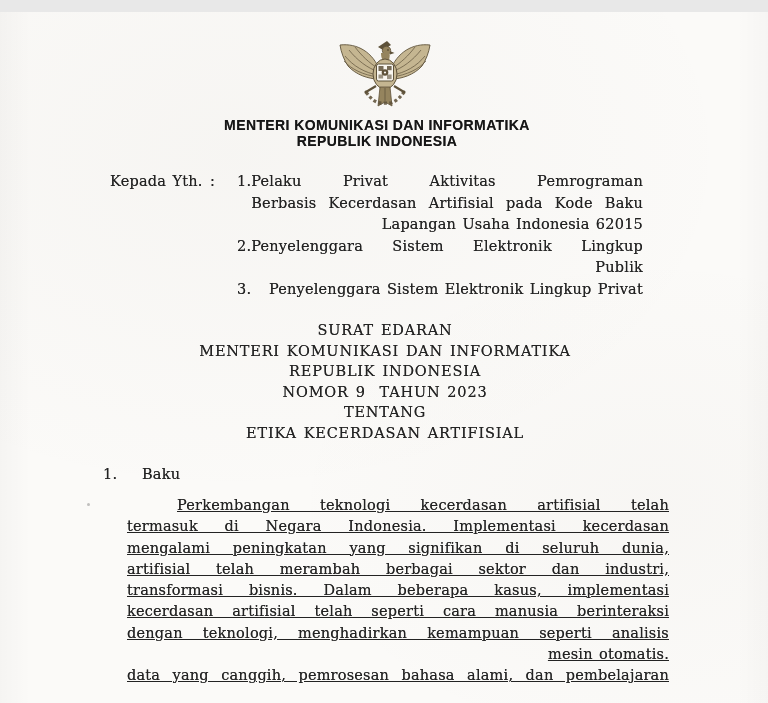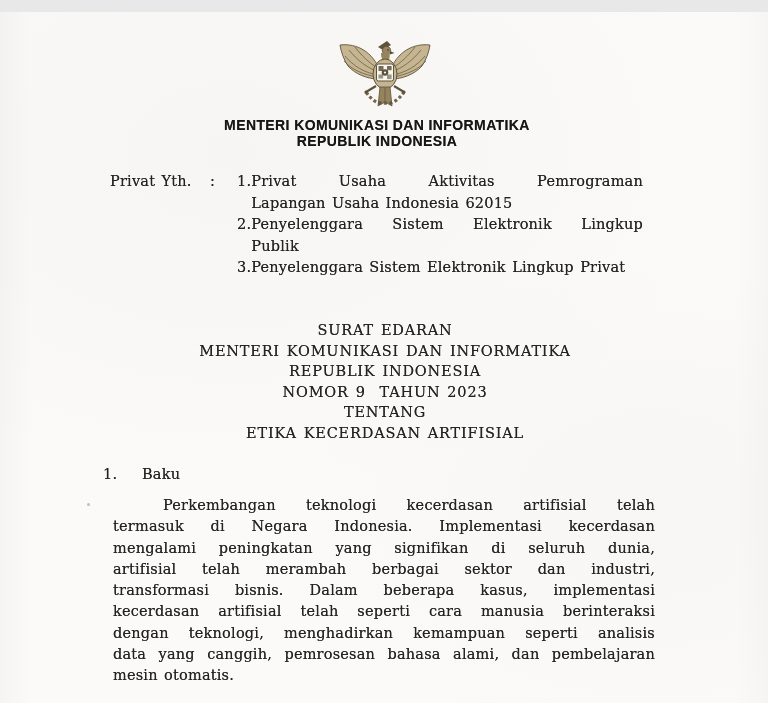--- a/index.html
+++ b/index.html
@@ -39,28 +39,28 @@
   
   .addressee{position:absolute;left:110px;top:159px;width:535px;}
   .addr-label{position:absolute;left:0;top:0;line-height:21.5px;white-space:nowrap;}
   .addr-colon{position:absolute;left:100px;top:0;line-height:21.5px;}
   .addr-list{position:absolute;left:127px;top:0;width:406px;}
   .recipient{display:flex;}
   .r-num{flex:0 0 13px;line-height:21.5px;}
   .r-lines{width:393px;}
   .addr-list .line{line-height:21.5px;}
   .jline{text-align:justify;text-align-last:justify;}
-  .lline{text-align:left;}
+  .lline{text-align:right;}
   
   .title-block{position:absolute;left:0;top:308px;width:770px;text-align:center;}
   .title-line{line-height:20.5px;letter-spacing:.8px;white-space:pre;}
   
   .section-heading{position:absolute;left:103px;top:452px;display:flex;line-height:21.5px;}
   .sec-num{width:39px;}
-  .paragraph{position:absolute;left:113px;top:483px;width:542px;}
+  .paragraph{position:absolute;left:127px;top:483px;width:542px;text-decoration:underline;}
   .p-line{line-height:21.3px;}
   .p-first{text-indent:50px;}
   
   .speck{position:absolute;left:87px;top:491px;width:3px;height:3px;border-radius:50%;
          background:rgba(40,40,40,.28);}
 </style>
 </head>
 <body>
 
 <div class="page">
@@ -109,27 +109,28 @@
 
     <path d="M29,54 C36,64 42,66 48,65 C54,66 60,64 67,54" fill="none" stroke="#55482f" stroke-width="3.2" stroke-dasharray="3.2,2.3" opacity="0.88"></path>
   </svg>
 
   <div class="letterhead">
     <div>MENTERI KOMUNIKASI DAN INFORMATIKA</div>
     <div>REPUBLIK INDONESIA</div>
   </div>
 
   <div class="addressee doc-text">
-    <div class="addr-label">Privat Yth.</div>
+    <div class="addr-label">Kepada Yth.</div>
     <div class="addr-colon">:</div>
     <div class="addr-list">
       <div class="recipient">
         <span class="r-num">1.</span>
         <span class="r-lines">
-          <span class="line jline" style="display:block">Privat Usaha Aktivitas Pemrograman</span>
+          <span class="line jline" style="display:block">Pelaku Privat Aktivitas Pemrograman</span>
+          <span class="line jline" style="display:block">Berbasis Kecerdasan Artifisial pada Kode Baku</span>
           <span class="line lline" style="display:block">Lapangan Usaha Indonesia 62015</span>
         </span>
       </div>
       <div class="recipient">
         <span class="r-num">2.</span>
         <span class="r-lines">
           <span class="line jline" style="display:block">Penyelenggara Sistem Elektronik Lingkup</span>
           <span class="line lline" style="display:block">Publik</span>
         </span>
       </div>
@@ -157,19 +158,19 @@
   </div>
 
   <div class="paragraph doc-text">
     <div class="p-line jline p-first">Perkembangan teknologi kecerdasan artifisial telah</div>
     <div class="p-line jline">termasuk di Negara Indonesia. Implementasi kecerdasan</div>
     <div class="p-line jline">mengalami peningkatan yang signifikan di seluruh dunia,</div>
     <div class="p-line jline">artifisial telah merambah berbagai sektor dan industri,</div>
     <div class="p-line jline">transformasi bisnis. Dalam beberapa kasus, implementasi</div>
     <div class="p-line jline">kecerdasan artifisial telah seperti cara manusia berinteraksi</div>
     <div class="p-line jline">dengan teknologi, menghadirkan kemampuan seperti analisis</div>
+    <div class="p-line lline">mesin otomatis.</div>
     <div class="p-line jline">data yang canggih, pemrosesan bahasa alami, dan pembelajaran</div>
-    <div class="p-line lline">mesin otomatis.</div>
   </div>
 
   <div class="speck"></div>
 
 </div>
 
 </body></html>

